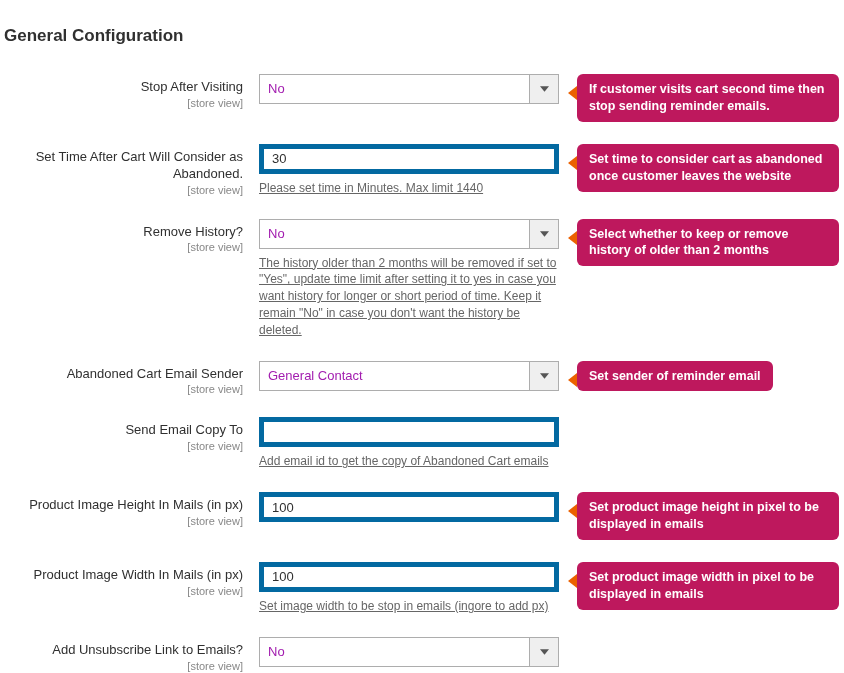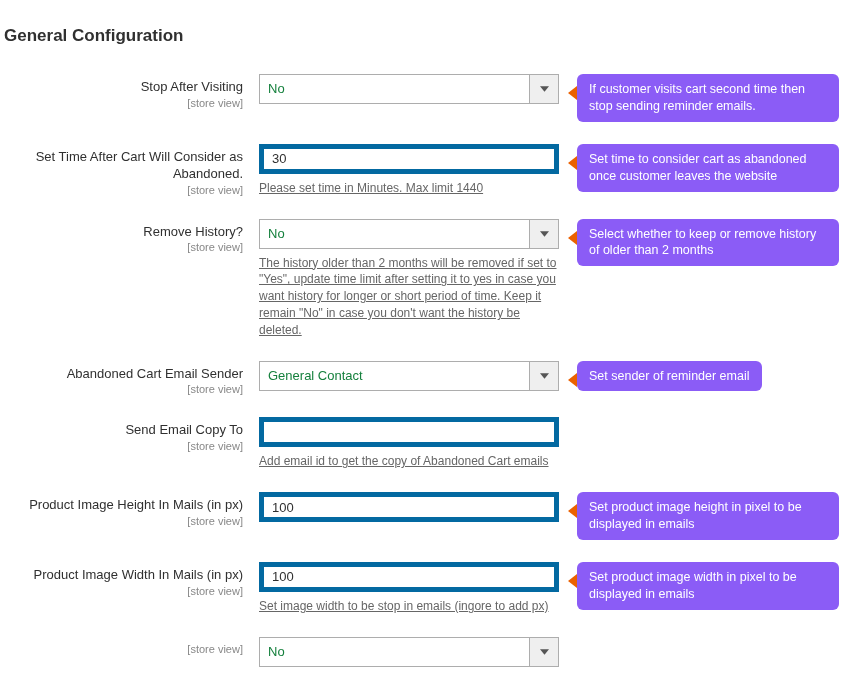--- a/index.html
+++ b/index.html
@@ -67,21 +67,21 @@
     width: 100%;
   }
   .select-wrap .faux-select {
     flex: 1;
     height: 30px;
     border: 1px solid #adadad;
     border-right: none;
     background: #fff;
     font-size: 13px;
     padding: 6px 8px 0 8px;
-    color: #15803d;
+    color: #a21caf;
     cursor: pointer;
   }
   .select-wrap .dd-btn {
     flex: 0 0 30px;
     height: 30px;
     border: 1px solid #adadad;
     background: #efefef;
     display: flex;
     align-items: center;
     justify-content: center;
@@ -91,26 +91,26 @@
   .help-note {
     font-size: 12px;
     color: #666;
     margin-top: 6px;
     line-height: 1.4;
     max-width: 300px;
     text-decoration: underline;
   }
   .callout {
     position: relative;
-    background: #8b5cf6;
+    background: #be185d;
     color: #fff;
     border-radius: 6px;
     padding: 7px 12px;
     font-size: 12.5px;
-    font-weight: 400;
+    font-weight: 700;
     line-height: 1.35;
     max-width: 262px;
   }
   .callout::before {
     content: "";
     position: absolute;
     left: -9px;
     top: 12px;
     border-width: 7px 9px 7px 0;
     border-style: solid;
@@ -231,20 +231,21 @@
     <input type="text" value="100" style="">
     <div class="help-note">Set image width to be stop in emails (ingore to add px)</div>
   </div>
   <div class="callout-col">
     <div class="callout">Set product image width in pixel to be displayed in emails</div>
   </div>
 </div>
 
 <div class="field-row" style="margin-bottom:4px;">
   <div class="label-col">
+    <span class="label-main">Add Unsubscribe Link to Emails?</span>
     <span class="label-scope">[store view]</span>
   </div>
   <div class="control-col">
     <div class="select-wrap">
       <div class="faux-select">No</div>
       <div class="dd-btn">
           <svg viewBox="0 0 10 6">
             <path d="M0 0 L5 6 L10 0 Z"></path>
           </svg>
         </div>

